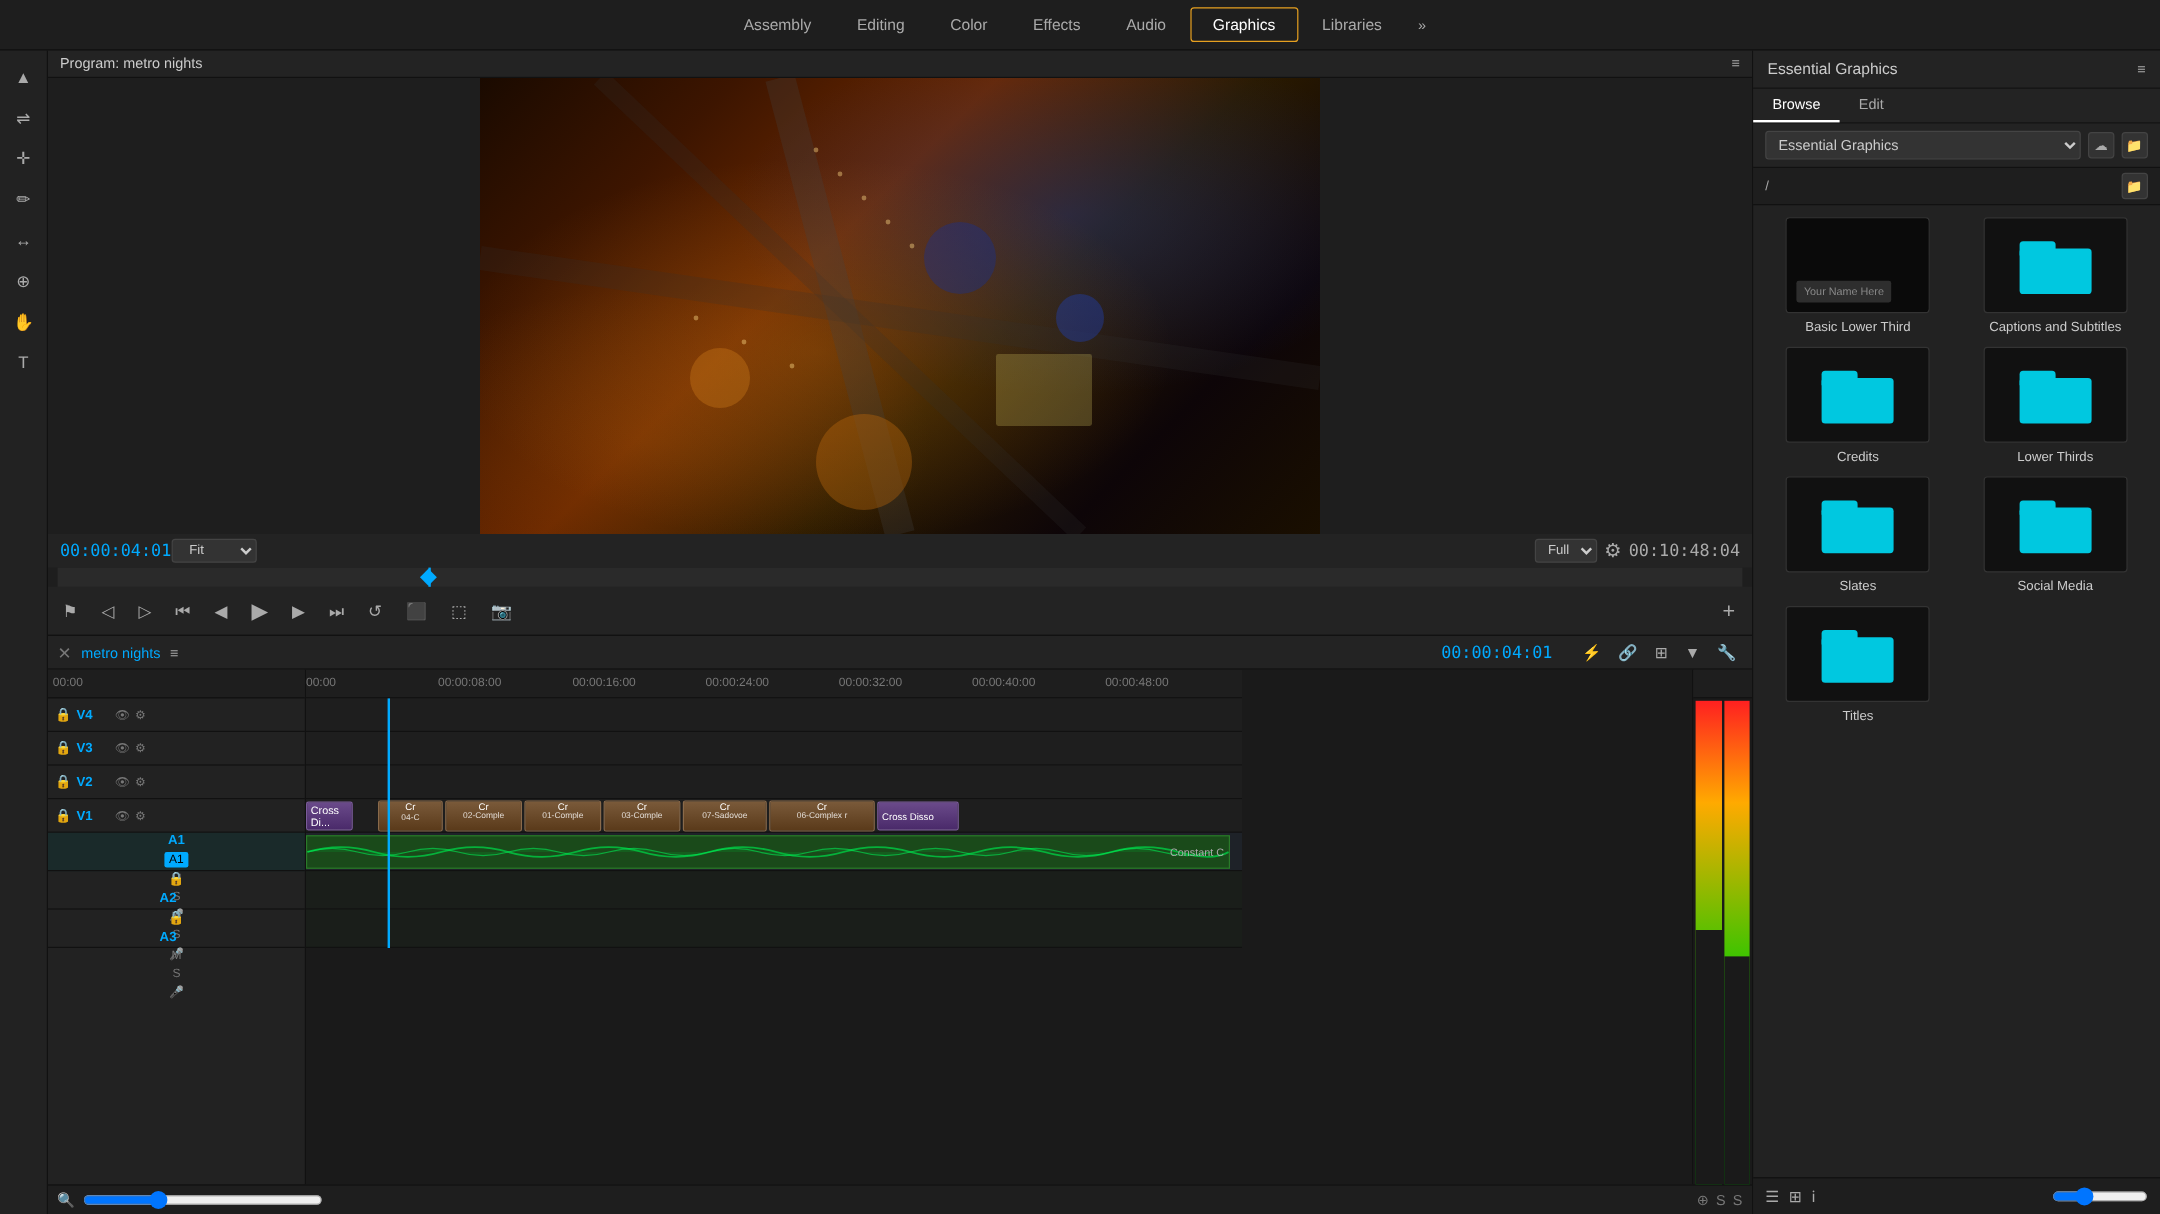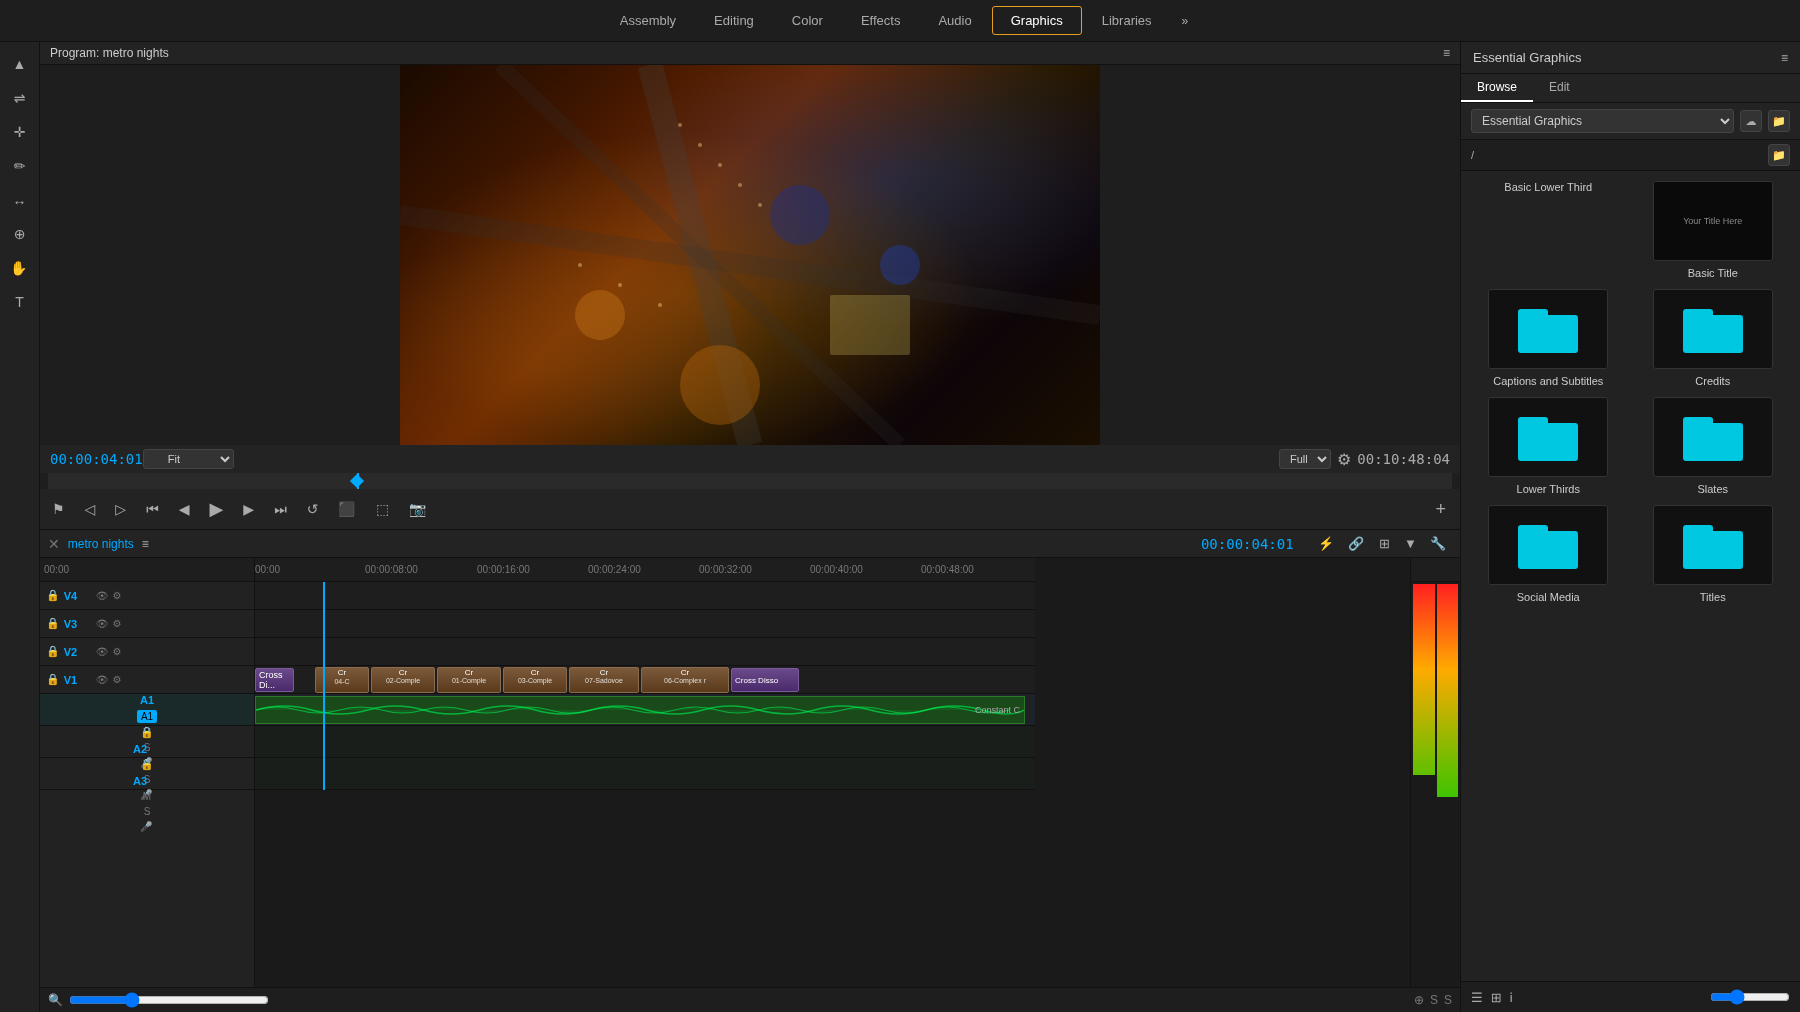--- a/index.html
+++ b/index.html
@@ -132,21 +132,21 @@
     .time-display-right {
       color: #aaa;
       font-size: 14px;
       font-family: monospace;
     }
     .fit-select {
       background: #333;
       color: #ccc;
       border: 1px solid #444;
       border-radius: 3px;
-      padding: 2px 20px;
+      padding: 2px 10px;
       font-size: 11px;
     }
     .full-select {
       background: #333;
       color: #ccc;
       border: 1px solid #444;
       border-radius: 3px;
       padding: 2px 6px;
       font-size: 11px;
     }
@@ -810,31 +810,30 @@
       <div class="icon-btn-sm">📁</div>
     </div>
     <div class="path-bar">
       <span class="path-text">/</span>
       <div class="icon-btn-sm">📁</div>
     </div>
 
     <div id="graphics-grid">
 
       <div class="graphics-item">
+        <div class="graphics-thumb-title">
+          <div style="width:100%; height:100%; background:#0a0a0a; display:flex; align-items:flex-end; padding:8px; border-radius:3px;">
+            <div style="background:rgba(255,255,255,0.15); padding:4px 6px; border-radius:2px;">
+              <div class="thumb-text-line">Your Name Here</div>
+            </div>
+          </div>
+        </div>
         <span class="graphics-label">Basic Lower Third</span>
       </div>
 
-      <div class="graphics-item">
-        <div class="graphics-thumb-title">
-          <div style="width:100%; height:100%; background:#0a0a0a; display:flex; align-items:center; justify-content:center; border-radius:3px;">
-            <div class="thumb-text-line">Your Title Here</div>
-          </div>
-        </div>
-        <span class="graphics-label">Basic Title</span>
-      </div>
 
       <div class="graphics-item">
         <div class="graphics-thumb">
           <div class="folder-icon">
             <div class="folder-tab"></div>
             <div class="folder-body"></div>
           </div>
         </div>
         <span class="graphics-label">Captions and Subtitles</span>
       </div>

